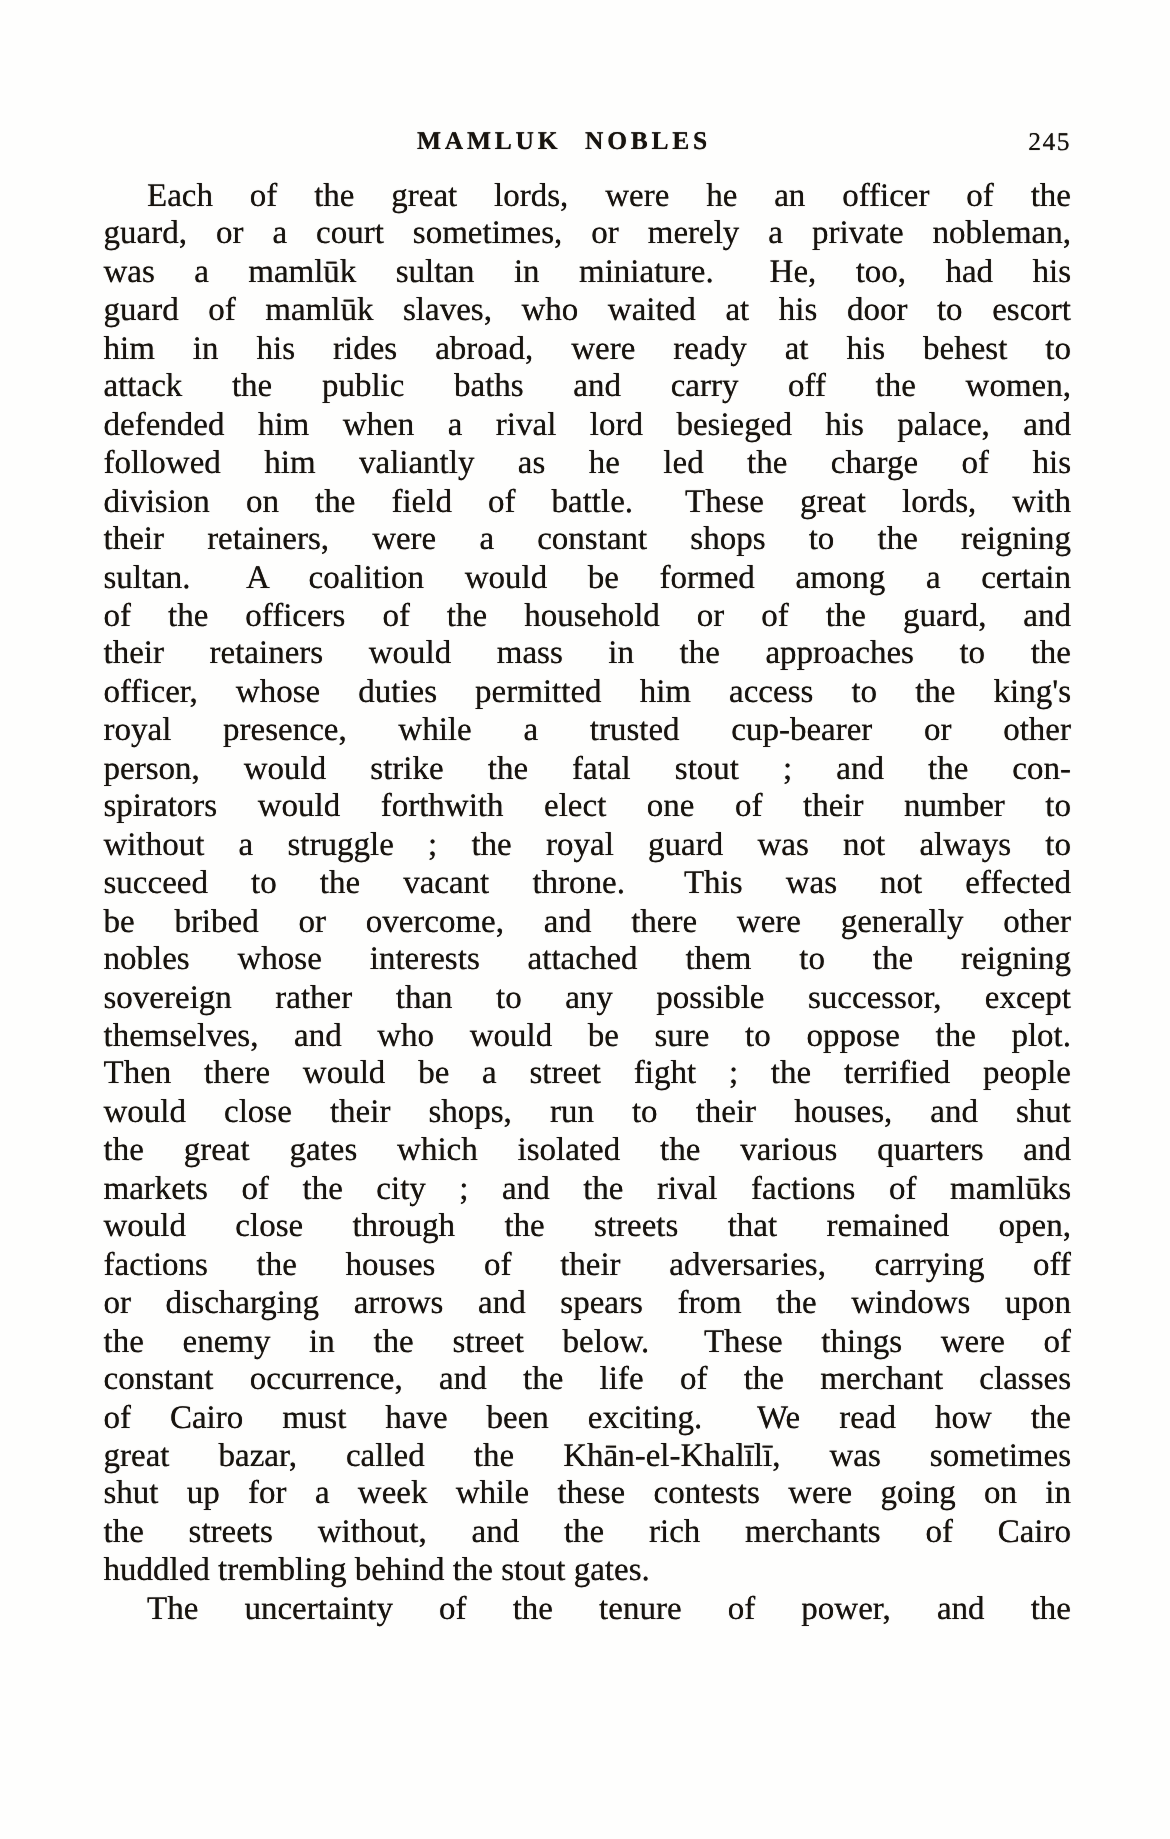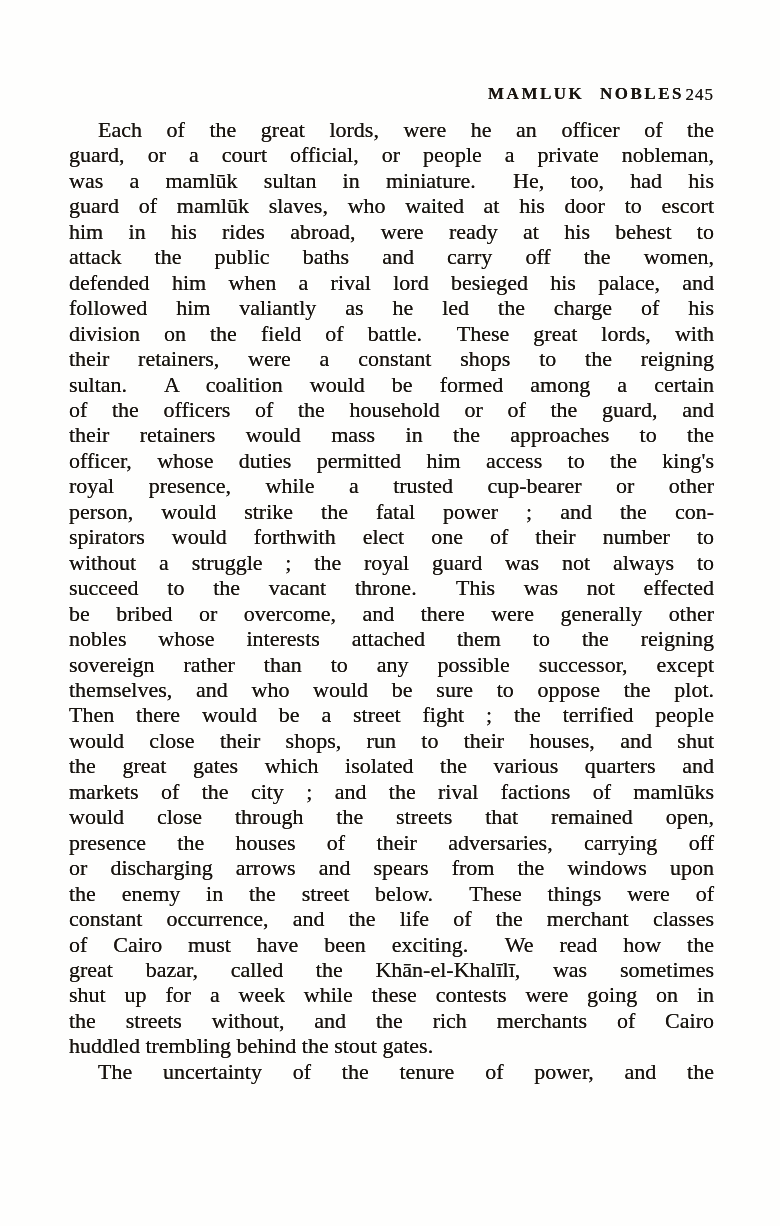--- a/index.html
+++ b/index.html
@@ -22,21 +22,21 @@
     left: 68px;
     width: 646px;
     height: 24px;
   }
   .running-title {
     position: absolute;
     left: 0;
     right: 30px;
     top: 0;
     margin: 0;
-    text-align: right;
+    text-align: center;
     font-size: 17px;
     font-weight: bold;
     letter-spacing: 2.5px;
     word-spacing: 9px;
     text-shadow: 0 0 0.5px rgba(24,20,15,0.85);
   }
   .folio {
     position: absolute;
     right: 0;
     top: 1px;
@@ -71,48 +71,48 @@
 <body>
 
 <div class="page">
   <header class="running-head">
     <h1 class="running-title">MAMLUK NOBLES</h1>
     <span class="folio">245</span>
   </header>
 
   <main class="text-block" id="text-block">
       <div class="line indent">Each of the great lords, were he an officer of the</div>
-      <div class="line">guard, or a court official, or people a private nobleman,</div>
+      <div class="line">guard, or a court sometimes, or merely a private nobleman,</div>
       <div class="line">was a mamlūk sultan in miniature.  He, too, had his</div>
       <div class="line">guard of mamlūk slaves, who waited at his door to escort</div>
       <div class="line">him in his rides abroad, were ready at his behest to</div>
       <div class="line">attack the public baths and carry off the women,</div>
       <div class="line">defended him when a rival lord besieged his palace, and</div>
       <div class="line">followed him valiantly as he led the charge of his</div>
       <div class="line">division on the field of battle.  These great lords, with</div>
       <div class="line">their retainers, were a constant shops to the reigning</div>
       <div class="line">sultan.  A coalition would be formed among a certain</div>
       <div class="line">of the officers of the household or of the guard, and</div>
       <div class="line">their retainers would mass in the approaches to the</div>
       <div class="line">officer, whose duties permitted him access to the king's</div>
       <div class="line">royal presence, while a trusted cup-bearer or other</div>
-      <div class="line">person, would strike the fatal power ; and the con-</div>
+      <div class="line">person, would strike the fatal stout ; and the con-</div>
       <div class="line">spirators would forthwith elect one of their number to</div>
       <div class="line">without a struggle ; the royal guard was not always to</div>
       <div class="line">succeed to the vacant throne.  This was not effected</div>
       <div class="line">be bribed or overcome, and there were generally other</div>
       <div class="line">nobles whose interests attached them to the reigning</div>
       <div class="line">sovereign rather than to any possible successor, except</div>
       <div class="line">themselves, and who would be sure to oppose the plot.</div>
       <div class="line">Then there would be a street fight ; the terrified people</div>
       <div class="line">would close their shops, run to their houses, and shut</div>
       <div class="line">the great gates which isolated the various quarters and</div>
       <div class="line">markets of the city ; and the rival factions of mamlūks</div>
       <div class="line">would close through the streets that remained open,</div>
-      <div class="line">presence the houses of their adversaries, carrying off</div>
+      <div class="line">factions the houses of their adversaries, carrying off</div>
       <div class="line">or discharging arrows and spears from the windows upon</div>
       <div class="line">the enemy in the street below.  These things were of</div>
       <div class="line">constant occurrence, and the life of the merchant classes</div>
       <div class="line">of Cairo must have been exciting.  We read how the</div>
       <div class="line">great bazar, called the Khān-el-Khalīlī, was sometimes</div>
       <div class="line">shut up for a week while these contests were going on in</div>
       <div class="line">the streets without, and the rich merchants of Cairo</div>
       <div class="line short">huddled trembling behind the stout gates.</div>
       <div class="line indent">The uncertainty of the tenure of power, and the</div>
     </main>

